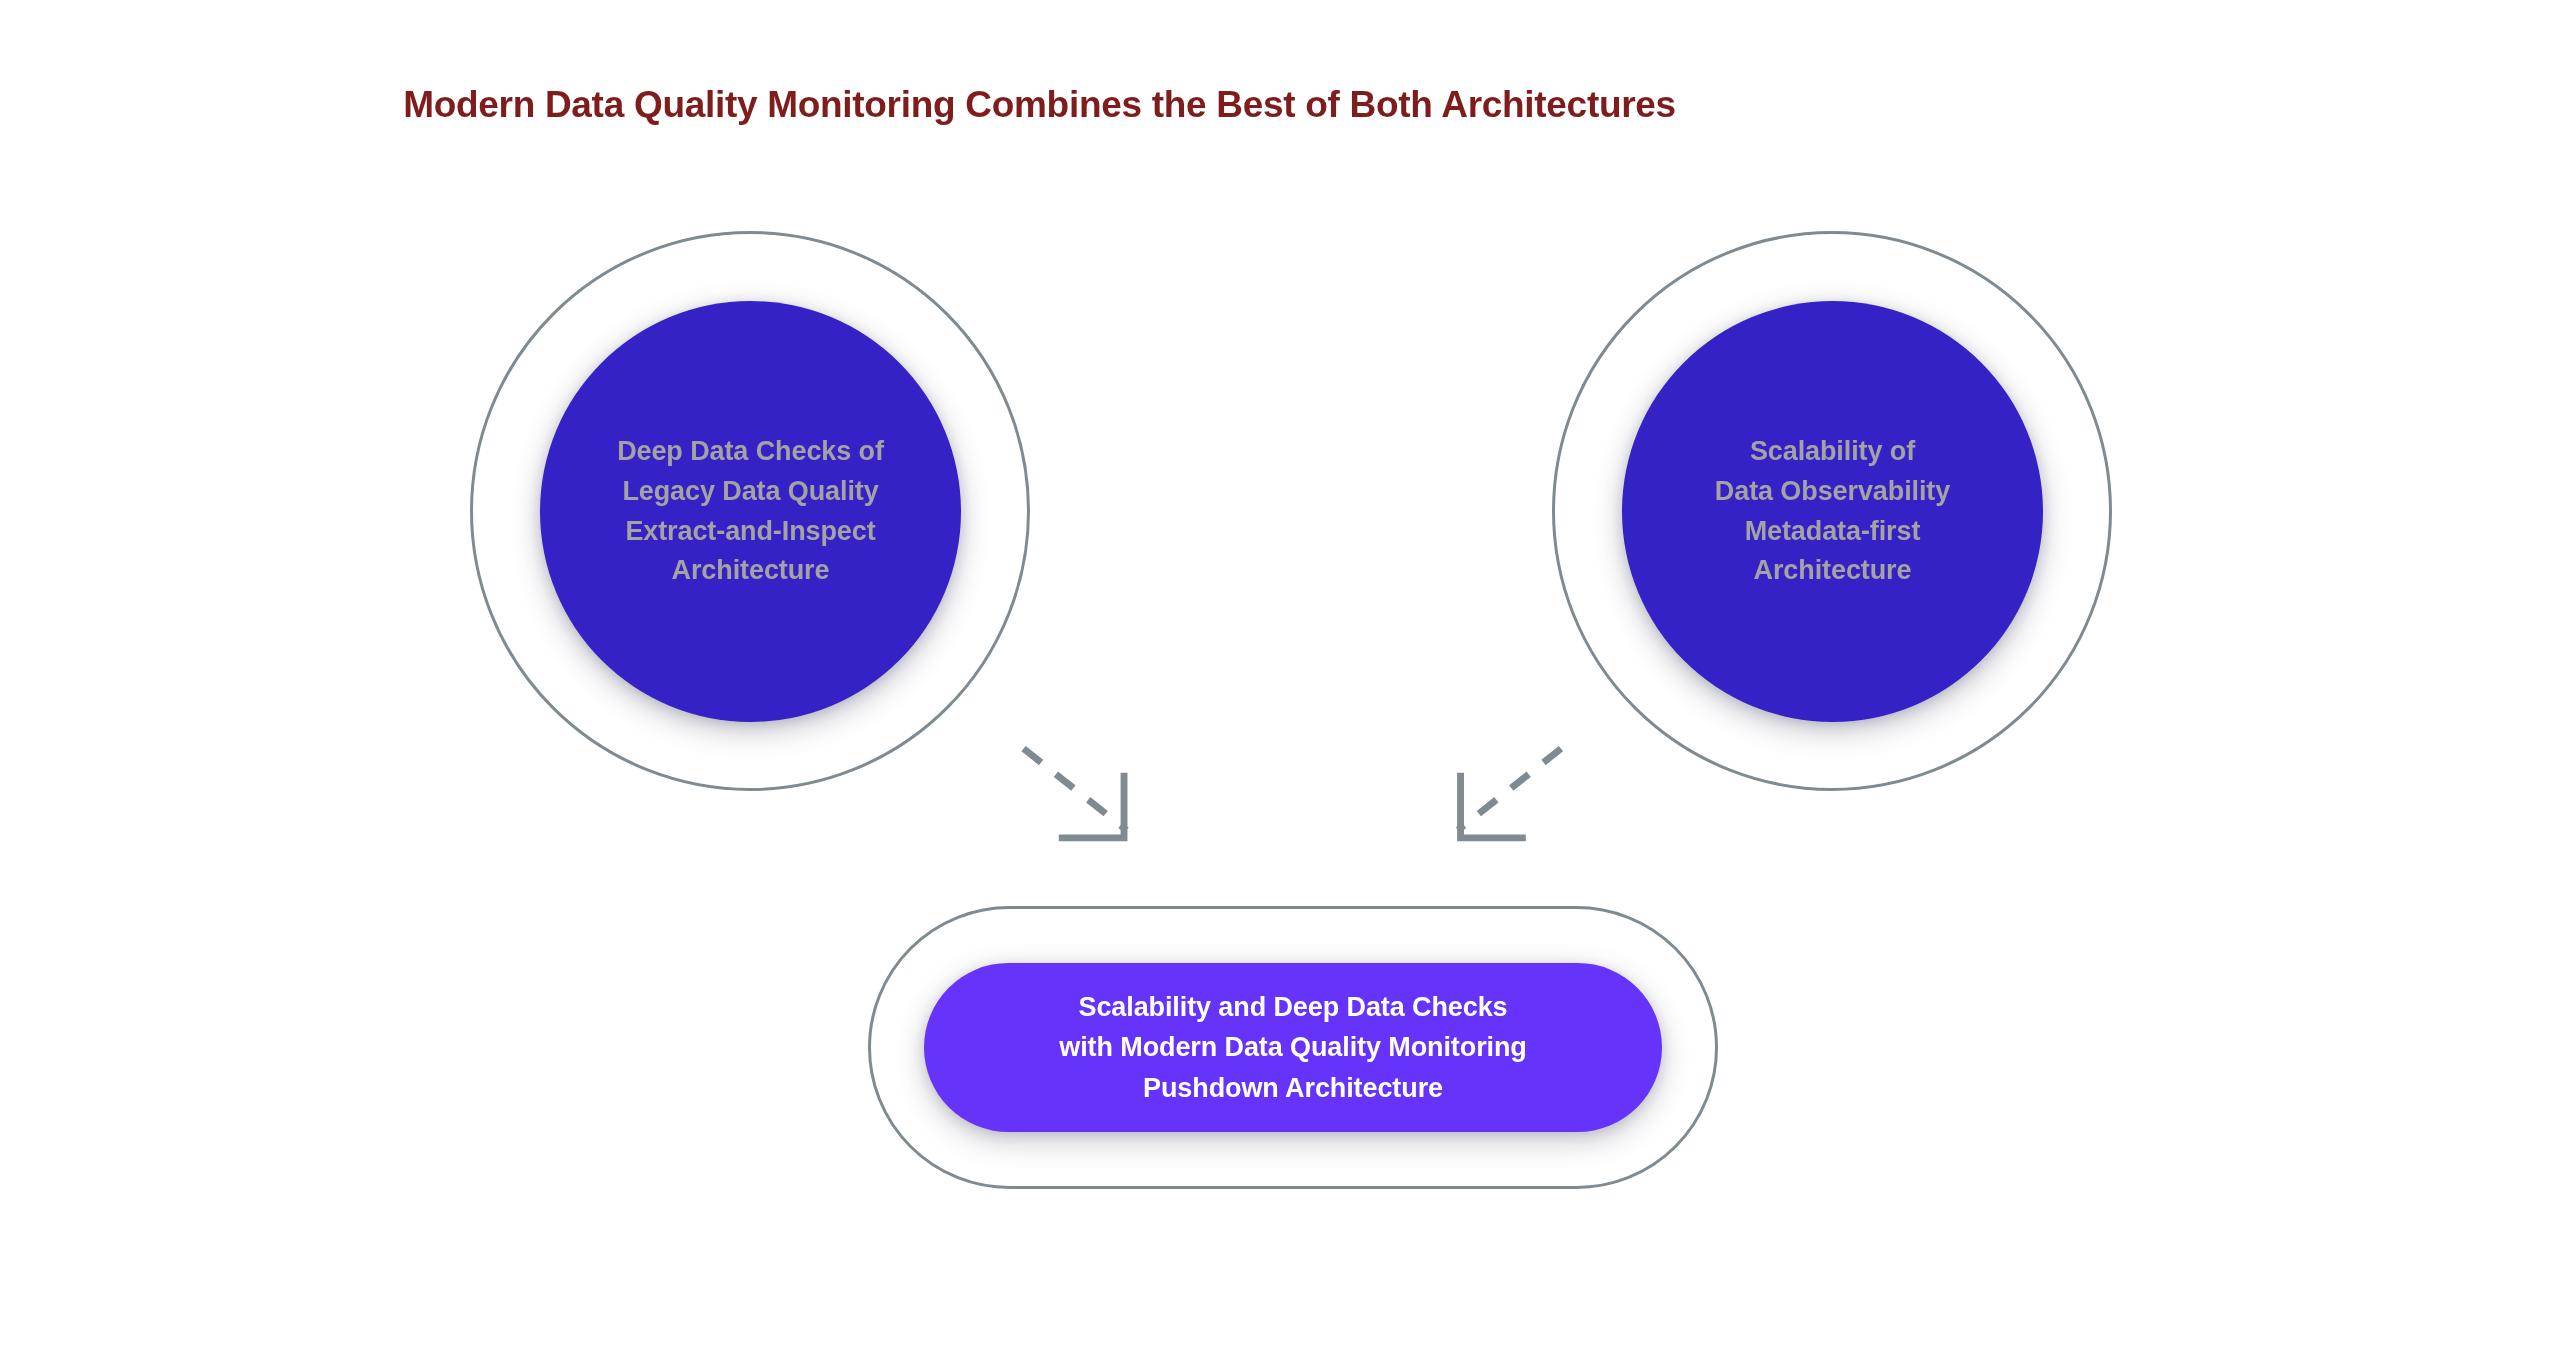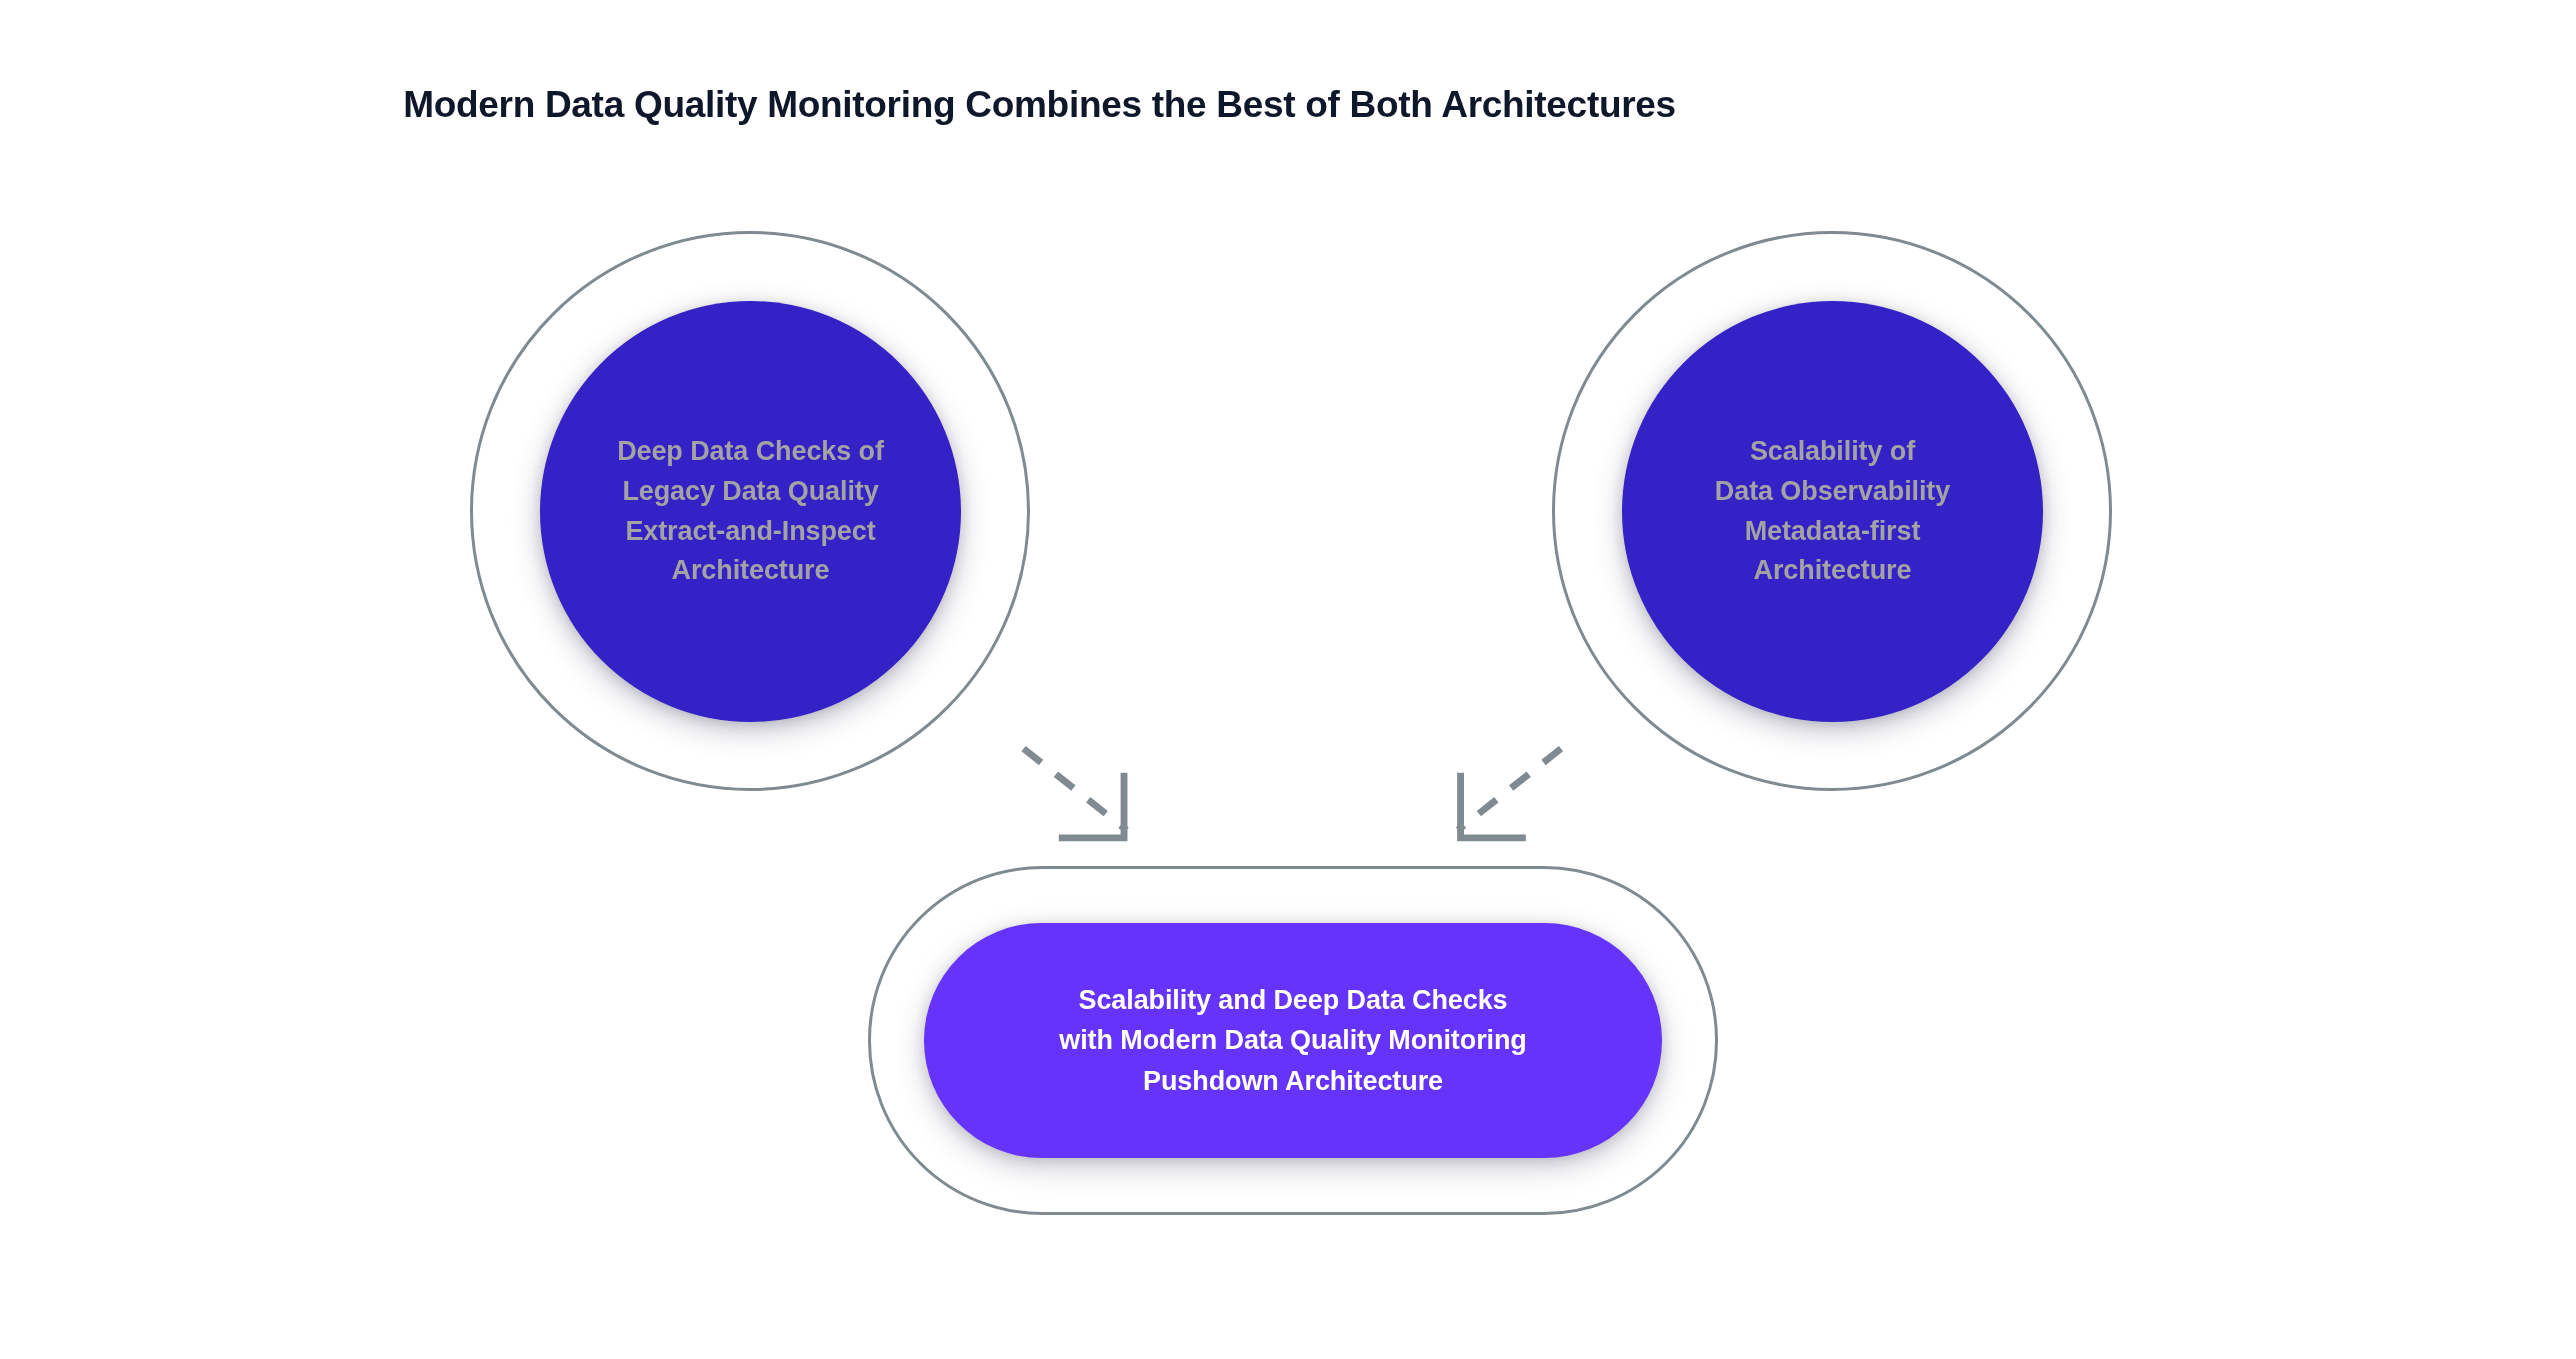--- a/index.html
+++ b/index.html
@@ -25,21 +25,21 @@
   
   .diagram-title {
     position: absolute;
     left: 0;
     top: 83px;
     width: 2079px;
     text-align: center;
     font-size: 37px;
     font-weight: bold;
     letter-spacing: -0.3px;
-    color: #0f172a;
+    color: #7f1d1d;
     line-height: 1.2;
   }
 
   
   .ring-node {
     position: absolute;
     width: 560px;
     height: 560px;
     border-radius: 50%;
     border: 3.4px solid #808a91;
@@ -73,23 +73,23 @@
     padding: 0 15.5px;
   }
 
   #node-legacy { left: 470px; top: 231px; }
   #node-observability { left: 1552px; top: 231px; }
 
   
   .capsule-node {
     position: absolute;
     left: 868px;
-    top: 866px;
+    top: 906px;
     width: 850px;
-    height: 349px;
+    height: 283px;
     border-radius: 174px;
     border: 3.4px solid #808a91;
     box-sizing: border-box;
     background: transparent;
   }
   .capsule-node .core {
     position: absolute;
     left: 53px;
     top: 54px;
     right: 53px;

